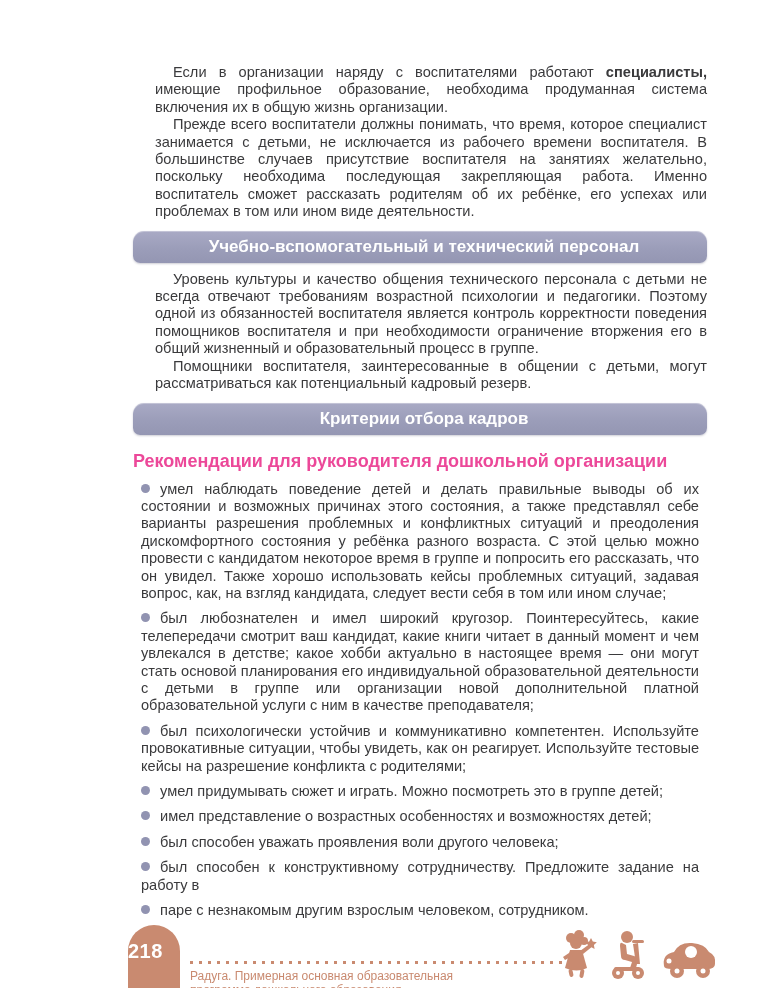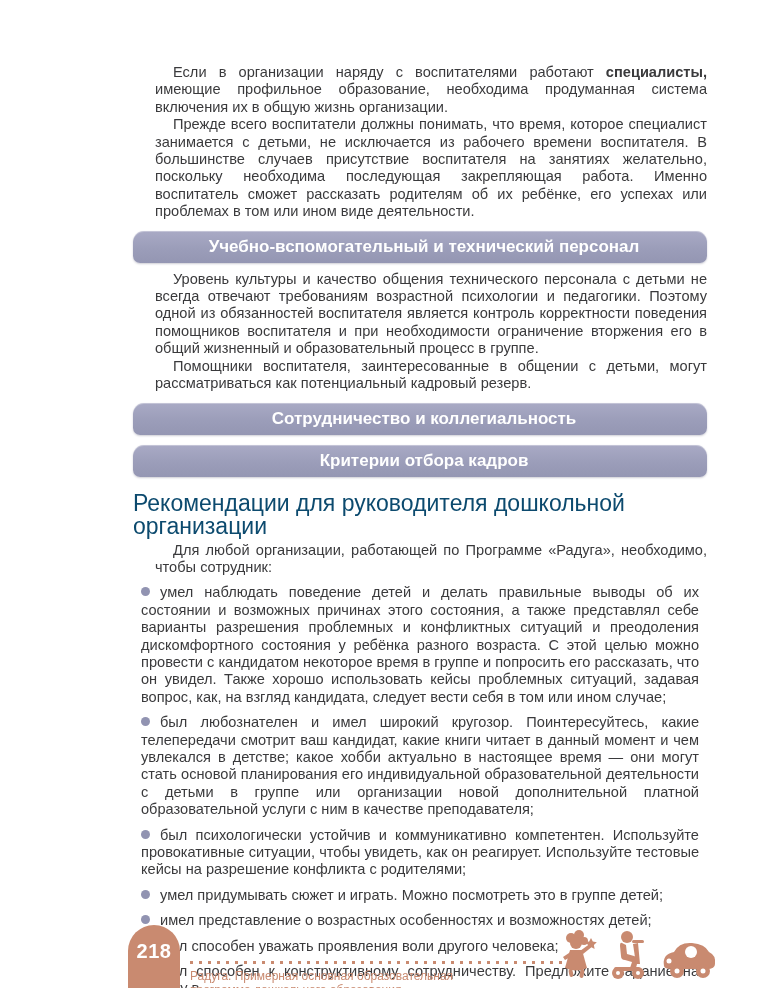--- a/index.html
+++ b/index.html
@@ -32,24 +32,24 @@
     font-size:17px;
     font-weight:bold;
     color:#ffffff;
     background:linear-gradient(180deg,#a9aac5 0%,#9b9db9 55%,#9496b3 100%);
     border-radius:11px 11px 7px 7px;
     box-shadow:0 1px 2px rgba(60,60,90,0.25), inset 0 1px 0 rgba(255,255,255,0.3);
     padding-left:8px;
   }
   h2.rec-heading{
     margin:15px 0 4px 0;
-    font-size:23px;
+    font-size:18px;
     line-height:23px;
-    font-weight:normal;
-    color:#0c4a6e;
+    font-weight:bold;
+    color:#ec4899;
   }
   p.bullet{
     margin:8px;
     font-size:14.6px;
     line-height:17.4px;
     text-align:justify;
   }
   .dot{
     display:inline-block;
     width:9px;height:9px;
@@ -58,21 +58,21 @@
     margin-right:10px;
     transform:translateY(-1px);
   }
   
   .page-badge{
     position:absolute;
     left:128px;bottom:0;
     width:52px;height:63px;
     background:#c98a70;
     border-radius:26px 26px 0 0;
-    text-align:center;
+    text-align:left;
   }
   .page-badge span{
     display:inline-block;
     margin-top:15px;
     font-size:20px;
     font-weight:bold;
     color:#ffffff;
     letter-spacing:0.5px;
   }
   .footer-caption{
@@ -107,32 +107,28 @@
 
     <p class="bp ind">Прежде всего воспитатели должны понимать, что время, которое специалист занимается с детьми, не исключается из рабочего времени воспитателя. В большинстве случаев присутствие воспитателя на занятиях желательно, поскольку необходима последующая закрепляющая работа. Именно воспитатель сможет рассказать родителям об их ребёнке, его успехах или проблемах в том или ином виде деятельности.</p>
 
     <div class="banner">
       <span>Учебно-вспомогательный и технический персонал</span>
     </div>
 
     <p class="bp ind">Уровень культуры и качество общения технического персонала с детьми не всегда отвечают требованиям возрастной психологии и педагогики. Поэтому одной из обязанностей воспитателя является контроль корректности поведения помощников воспитателя и при необходимости ограничение вторжения его в общий жизненный и образовательный процесс в группе.</p>
     <p class="bp ind">Помощники воспитателя, заинтересованные в общении с детьми, могут рассматриваться как потенциальный кадровый резерв.</p>
 
-    <div class="banner">
-      <span>Сотрудничество и коллегиальность</span>
-    </div>
 
 
     <div class="banner">
       <span>Критерии отбора кадров</span>
     </div>
 
     <h2 class="rec-heading">Рекомендации для руководителя дошкольной организации</h2>
 
-    <p class="bp ind">Для любой организации, работающей по Программе «Радуга», необходимо, чтобы сотрудник:</p>
 
     <p class="bullet"><span class="dot"></span><span>умел наблюдать поведение детей и делать правильные выводы об их состоянии и возможных причинах этого состояния, а также представлял себе варианты разрешения проблемных и конфликтных ситуаций и преодоления дискомфортного состояния у ребёнка разного возраста. С этой целью можно провести с кандидатом некоторое время в группе и попросить его рассказать, что он увидел. Также хорошо использовать кейсы проблемных ситуаций, задавая вопрос, как, на взгляд кандидата, следует вести себя в том или ином случае;</span></p>
     <p class="bullet"><span class="dot"></span><span>был любознателен и имел широкий кругозор. Поинтересуйтесь, какие телепередачи смотрит ваш кандидат, какие книги читает в данный момент и чем увлекался в детстве; какое хобби актуально в настоящее время — они могут стать основой планирования его индивидуальной образовательной деятельности с детьми в группе или организации новой дополнительной платной образовательной услуги с ним в качестве преподавателя;</span></p>
     <p class="bullet"><span class="dot"></span><span>был психологически устойчив и коммуникативно компетентен. Используйте провокативные ситуации, чтобы увидеть, как он реагирует. Используйте тестовые кейсы на разрешение конфликта с родителями;</span></p>
     <p class="bullet"><span class="dot"></span><span>умел придумывать сюжет и играть. Можно посмотреть это в группе детей;</span></p>
     <p class="bullet"><span class="dot"></span><span>имел представление о возрастных особенностях и возможностях детей;</span></p>
     <p class="bullet"><span class="dot"></span><span>был способен уважать проявления воли другого человека;</span></p>
     <p class="bullet"><span class="dot"></span><span>был способен к конструктивному сотрудничеству. Предложите задание на работу в</span></p>
     <p class="bullet"><span class="dot"></span><span>паре с незнакомым другим взрослым человеком, сотрудником.</span></p>
 

